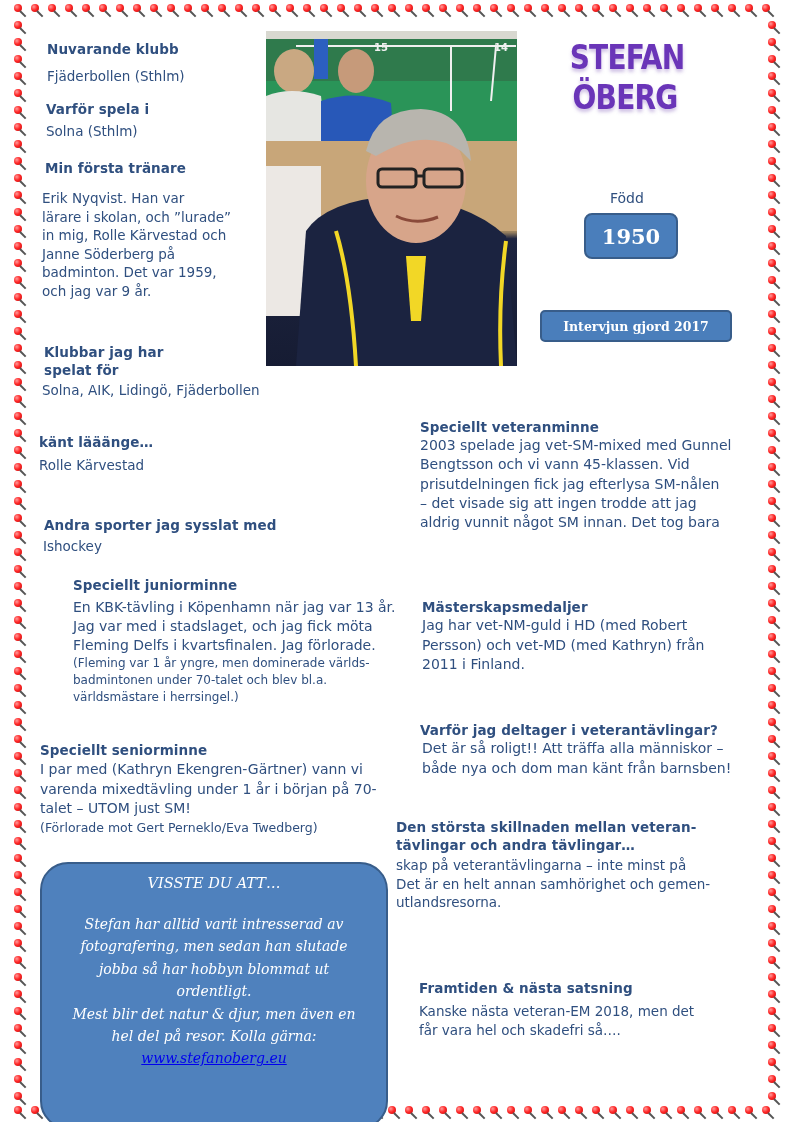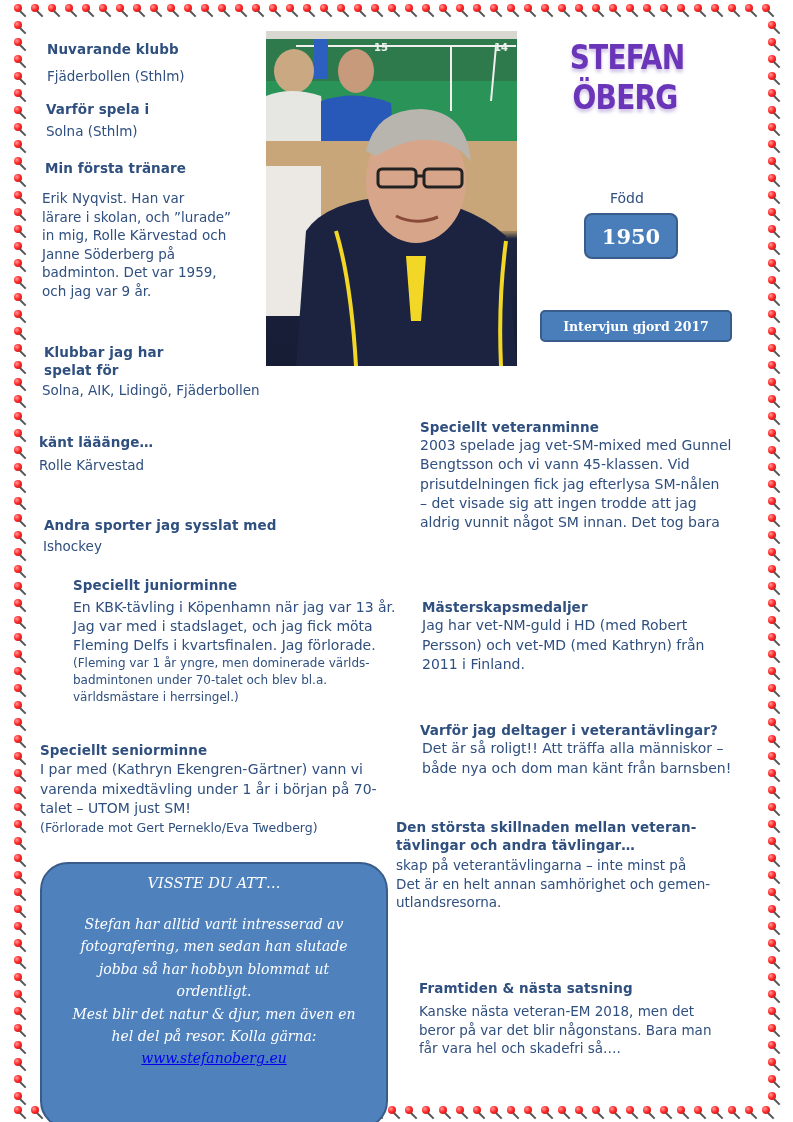--- a/index.html
+++ b/index.html
@@ -1104,16 +1104,15 @@
     <div>skap på veterantävlingarna – inte minst på</div>
     <div>Det är en helt annan samhörighet  och gemen-</div>
     <div>utlandsresorna.</div>
   </div>
 </div>
 
 <div class="block" style="left:419px; top:979px;">
   <div class="h">Framtiden &amp; nästa satsning</div>
   <div class="t" style="margin-top:5px;">
     <div>Kanske nästa veteran-EM 2018, men  det</div>
-    <div>beror på var det blir någonstans.  Bara man</div>
     <div>får vara hel och skadefri så….</div>
   </div>
 </div>
 
 </body></html>

